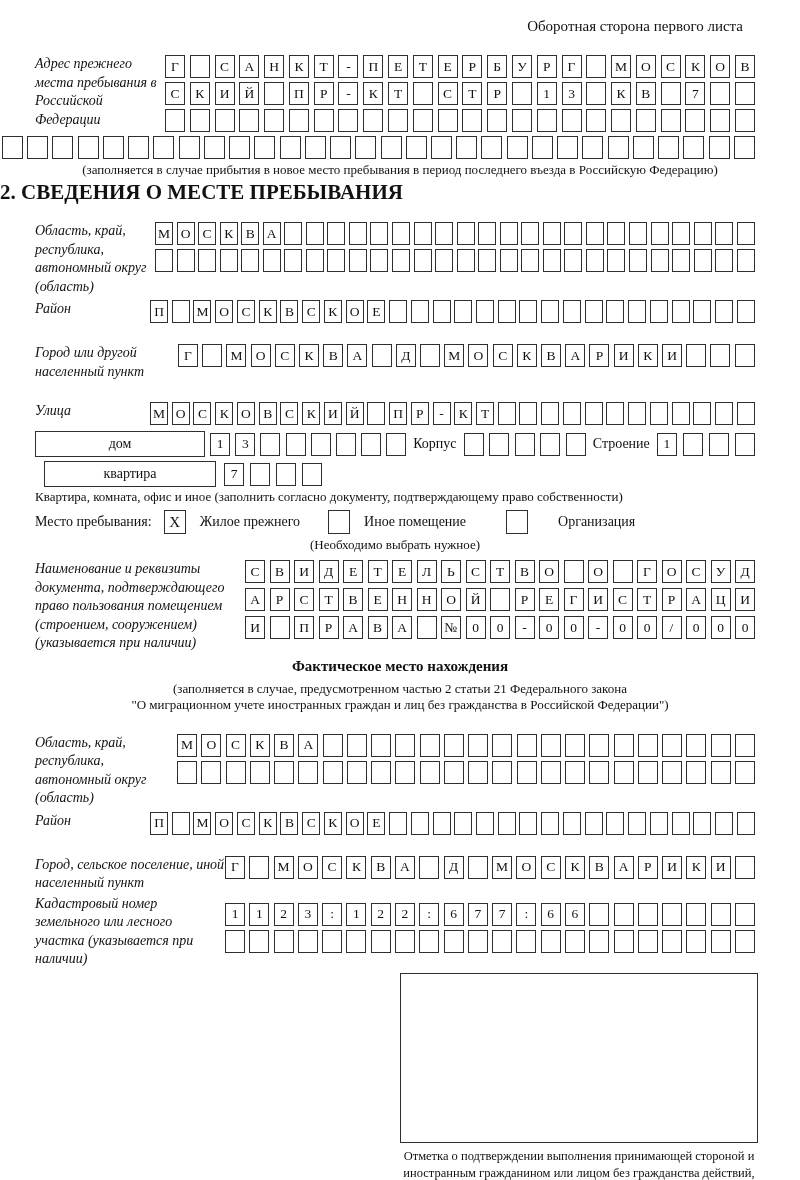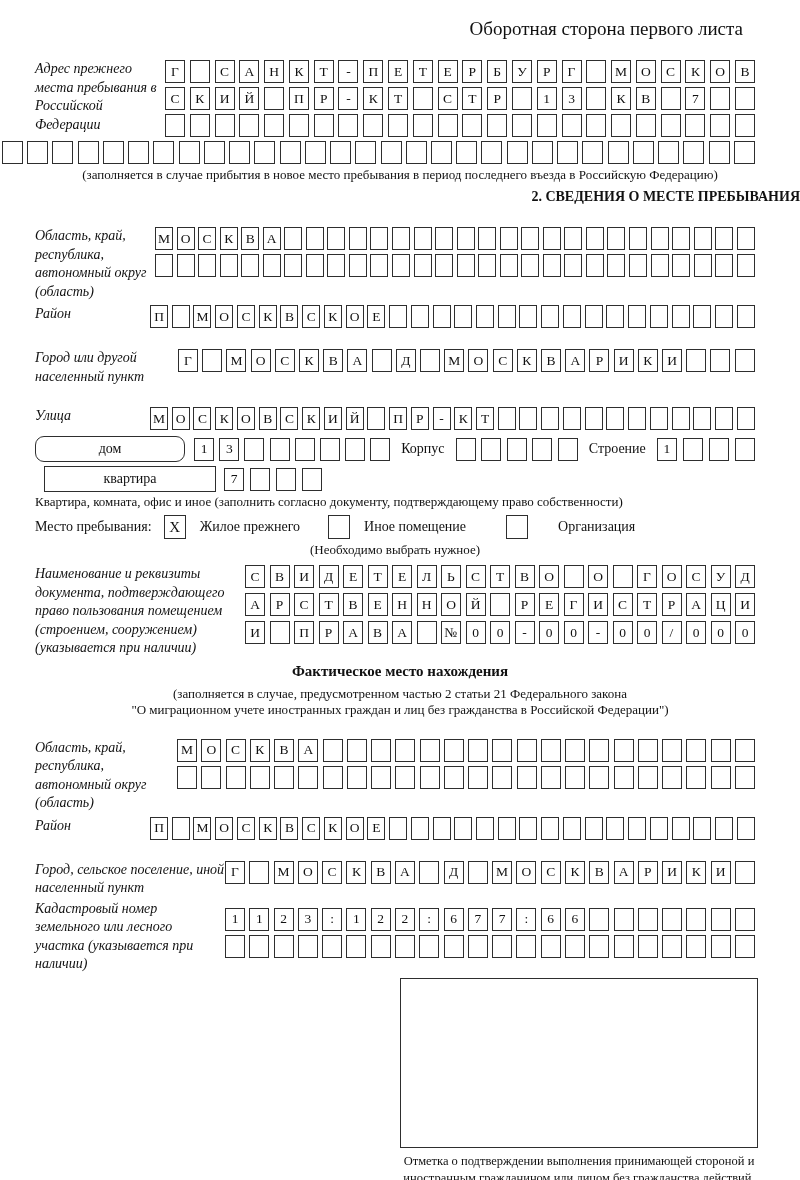--- a/index.html
+++ b/index.html
@@ -8,21 +8,21 @@
     position: relative;
     width: 800px; height: 1180px;
     background: #ffffff;
     color: #111;
     font-family: "Liberation Serif", "DejaVu Serif", serif;
     overflow: hidden;
   }
   .hdr {
     padding: 18px 57px 0 0;
     text-align: right;
-    font-size: 19px;
+    font-size: 15px;
     font-family: Liberation Serif, serif;
   }
   .flexrow { display: flex; margin: 0 45px 0 35px; align-items: flex-start; }
   .lbl { flex: none; font-size: 14px; line-height: 18.5px; font-style: italic; }
   .cellcol { margin-left: auto; display: flex; flex-direction: column; gap: 4px; }
   .cells { display: flex; justify-content: space-between; }
   .cell {
     flex: none;
     width: 20px; height: 23px;
     border: 1.8px solid #2e2e2e;
@@ -36,34 +36,34 @@
   .n21 .cell, .n22 .cell { width: 20px; }
   .w590 { width: 590px; }
   .w600 { width: 600px; }
   .w605 { width: 605px; }
   .w577 { width: 577px; }
   .w578 { width: 578px; }
   .w535 { width: 535px; }
   .w510 { width: 510px; }
   .row4 { margin: 4px 45px 0 2px; }
   .smallnote { margin-top: 3px; text-align: center; font-size: 13px; line-height: 16px; }
-  .h2 { margin-top: 5px; text-align: right; font-size: 14px; font-weight: bold; line-height: 18px; }
+  .h2 { margin-top: 5px; text-align: left; font-size: 21px; font-weight: bold; line-height: 18px; }
   .h3 { margin-top: 4px; text-align: center; font-size: 15px; font-weight: bold; line-height: 18px; }
   .mt2 { margin-top: 2px; } .mt4 { margin-top: 4px; } .mt5 { margin-top: 21px; }
   .mt6 { margin-top: 6px; } .mt7 { margin-top: 7px; }
   .caption { margin: 2px 0 0 35px; font-size: 13px; line-height: 16px; }
   .houserow { display: flex; margin: 6px 45px 0 35px; align-items: center; justify-content: space-between; }
   .widebox {
     flex: none;
     border: 1.8px solid #2e2e2e;
     height: 26px;
     display: flex; align-items: center; justify-content: center;
     font-size: 14px;
   }
-  .wb170 { width: 150px; border-radius: 9px; }
+  .wb170 { width: 170px; }
   .wb200 { width: 172px; margin-left: 9px; }
   .inl-lbl { flex: none; font-size: 14px; padding: 0 2px; }
   .hcells8 { width: 196px; }
   .hcells5 { width: 122px; }
   .hcells4 { width: 98px; }
   .aptrow { display: flex; margin: 4px 45px 0 35px; align-items: center; }
   .aptcells { width: 98px; margin-left: 8px; }
   .stayrow { display: flex; margin: 5px 45px 0 35px; align-items: center; font-size: 14px; }
   .chk {
     flex: none; width: 22px; height: 24px;

